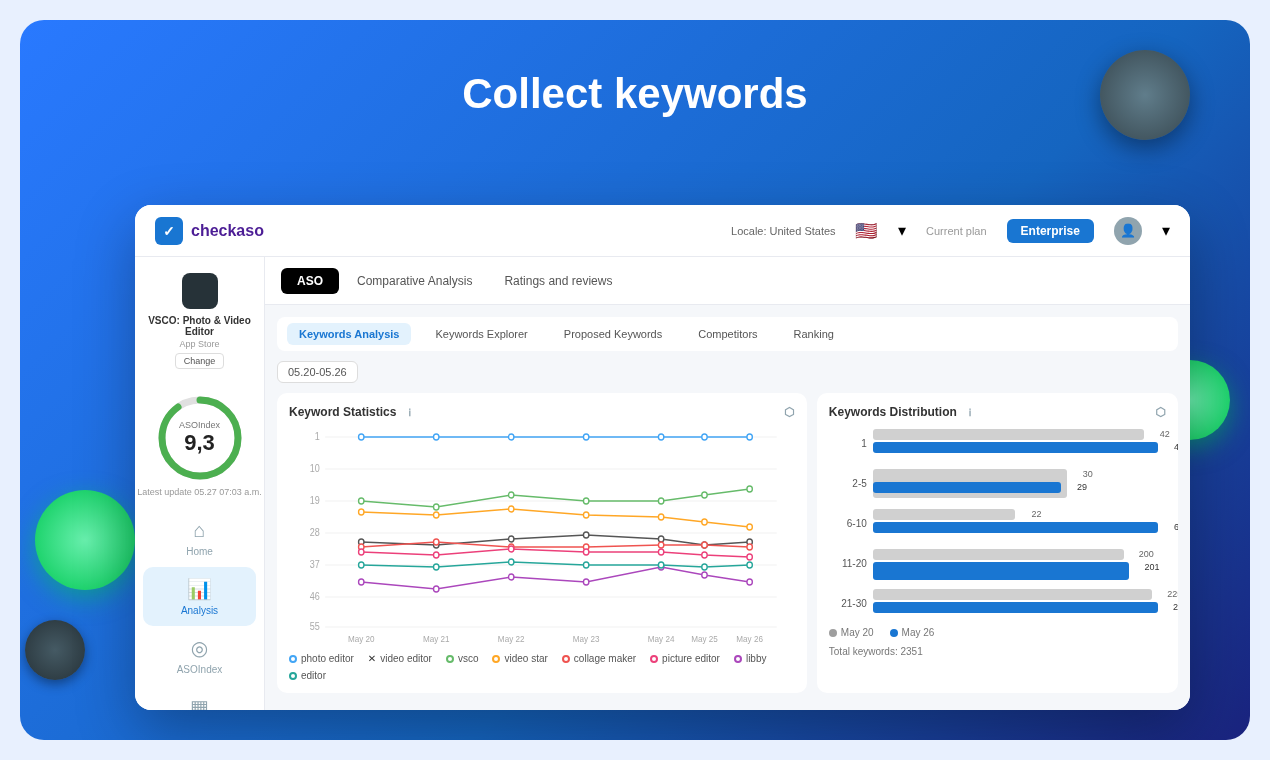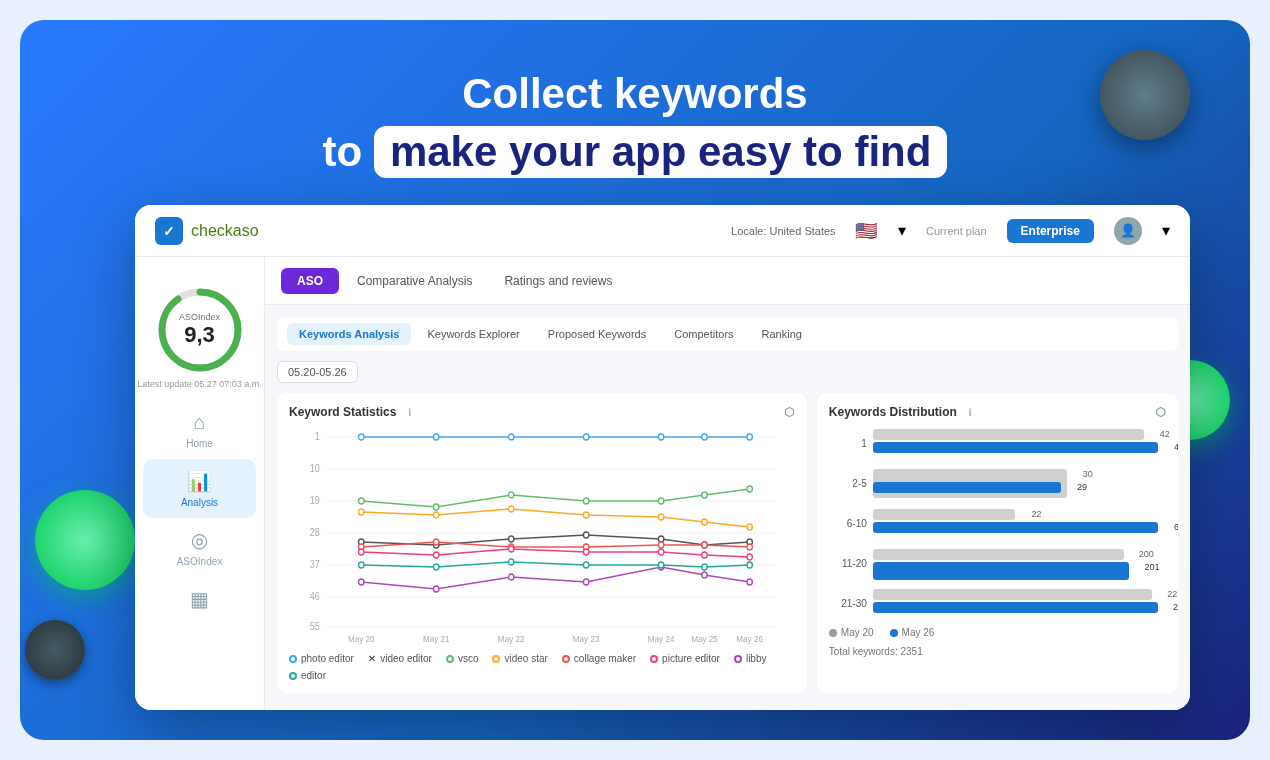--- a/index.html
+++ b/index.html
@@ -129,22 +129,22 @@
       border-radius: 6px;
       display: flex;
       align-items: center;
       justify-content: center;
       color: white;
       font-size: 14px;
       font-weight: bold;
     }
     .logo-text {
       font-size: 16px;
-      font-weight: 400;
-      color: #4d7c0f;
+      font-weight: 700;
+      color: #4c1d95;
     }
     .navbar-right {
       margin-left: auto;
       display: flex;
       align-items: center;
       gap: 20px;
     }
     .locale-text {
       font-size: 11px;
       color: #666;
@@ -307,21 +307,21 @@
       background: white;
       display: flex;
       align-items: center;
       padding: 0 16px;
       border-bottom: 1px solid #e8eaf0;
       height: 48px;
       gap: 4px;
       flex-shrink: 0;
     }
     .aso-tab-btn {
-      background: #6d28d9;
+      background: #000000;
       color: white;
       border: none;
       border-radius: 6px;
       padding: 6px 16px;
       font-size: 12px;
       font-weight: 600;
       cursor: pointer;
     }
     .sec-tab {
       padding: 6px 14px;
@@ -335,21 +335,21 @@
     .content-area {
       flex: 1;
       padding: 12px;
       overflow: auto;
       background: #f5f7fa;
     }
 
     
     .keyword-tabs {
       display: flex;
-      gap: 4px;
+      gap: 12px;
       margin-bottom: 10px;
       background: white;
       border-radius: 8px;
       padding: 6px 10px;
     }
     .kw-tab {
       padding: 5px 12px;
       font-size: 11px;
       border-radius: 6px;
       cursor: pointer;
@@ -514,24 +514,20 @@
 
 <div class="main-bg">
 
   <div class="blob-top-right"></div>
   <div class="blob-right-mid"></div>
   <div class="blob-left-mid"></div>
   <div class="blob-left-bottom"></div>
 
   <div class="hero-text">
     <div class="hero-title">Collect keywords</div>
-    <div class="hero-subtitle">
-      <span>to </span>
-      <span class="hero-highlight">make your app easy to find</span>
-    </div>
   </div>
 
   <div class="app-window">
 
     <div class="top-navbar">
       <div class="logo-area">
         <div class="logo-icon">✓</div>
         <span class="logo-text">checkaso</span>
       </div>
       <div class="navbar-right">
@@ -541,20 +537,26 @@
         <span class="plan-label">Current plan</span>
         <button class="plan-btn">Enterprise</button>
         <div class="avatar">👤</div>
         <span>▾</span>
       </div>
     </div>
 
     <div class="main-content">
 
       <div class="sidebar">
+        <div class="app-info">
+          <div class="app-icon"></div>
+          <div class="app-name">VSCO: Photo &amp; Video Editor</div>
+          <div class="app-store-badge">App Store</div>
+          <button class="change-btn">Change</button>
+        </div>
 
         <div class="aso-circle-container">
           <div class="aso-circle">
             <svg width="90" height="90" viewBox="0 0 90 90">
               <circle cx="45" cy="45" r="38" fill="none" stroke="#e0e0e0" stroke-width="7"></circle>
               <circle cx="45" cy="45" r="38" fill="none" stroke="#4caf50" stroke-width="7" stroke-dasharray="215 239" stroke-linecap="round"></circle>
             </svg>
             <div class="aso-circle-inner">
               <div class="aso-label">ASOIndex</div>
               <div class="aso-score">9,3</div>

